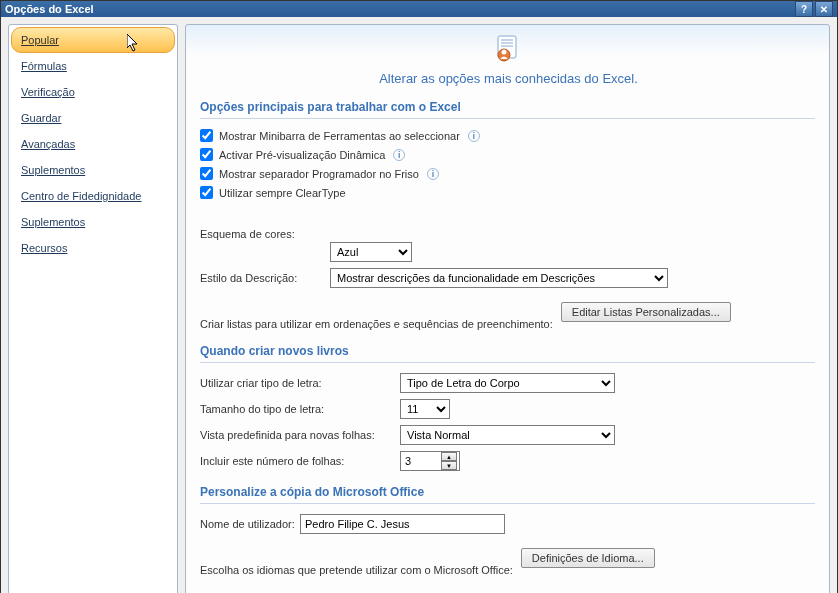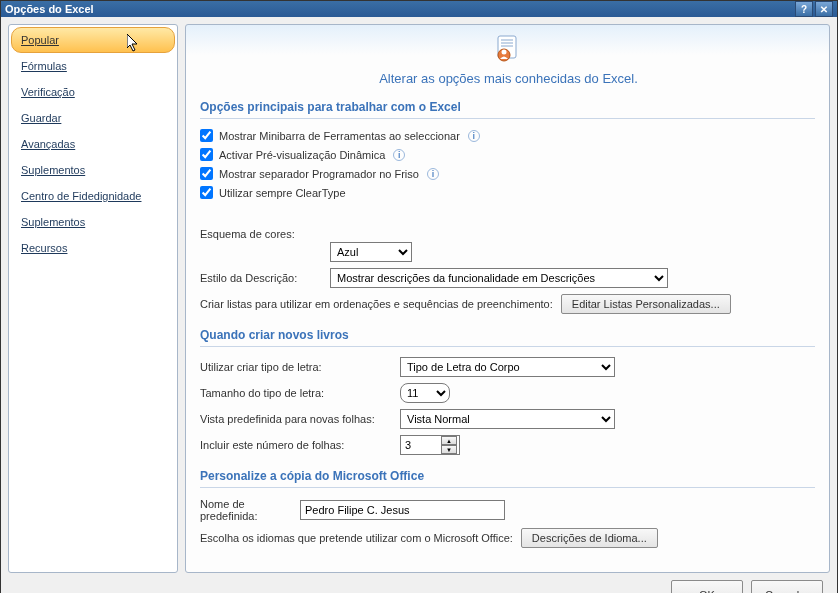--- a/index.html
+++ b/index.html
@@ -36,34 +36,34 @@
 
 .field-row { display: flex; align-items: center; margin-bottom: 6px; }
 .field-label { width: 200px; color: #333; }
 .field-label-s { width: 130px; color: #333; }
 .field-label-m { width: 100px; color: #333; }
 
 .select { background: #fff; border: 1px solid #7a7a7a; padding: 1px 2px; font-size: 11px; height: 20px; }
 .select.w80 { width: 82px; margin-top: 37px; }
 .select.w190 { width: 215px; }
 .select.w335 { width: 338px; }
-.w50 { width: 50px; border-radius: 8px; }
+.w50 { width: 50px; }
 
 .textinput { background: #fff; border: 1px solid #7a7a7a; padding: 2px 4px; font-size: 11px; height: 20px; }
 .w200 { width: 205px; }
 
 .spinner-wrap { display:flex; border:1px solid #7a7a7a; height:20px; width:60px; background:#fff; }
 .spinner-wrap input { border:none; width:40px; padding:0 4px; font-size:11px; outline:none;}
 .spinner-btns { display:flex; flex-direction:column; width:16px;}
 .spin-btn { flex:1; border:1px solid #7a7a7a; background:linear-gradient(#f8f8f8,#ddd); font-size:6px; line-height:6px; display:flex; align-items:center; justify-content:center; cursor:pointer;}
 
 .btn { background: linear-gradient(#f8f8f8,#e4e4e4); border: 1px solid #8a8a8a; padding: 3px 10px; cursor: pointer; font-size:11px; color:#333; border-radius:2px;}
 
 .listrow { display:flex; align-items:center; margin-top:4px; gap:8px; }
-.listrow .lbl { color:#333; }
+.listrow .lbl { color:#333;margin-top:24px; }
 
 .footer { height: 42px; background: #f0f0f0; display: flex; align-items: center; justify-content: flex-end; padding: 0 14px; gap: 8px; }
 .footer .btn { min-width: 72px; padding: 8px 10px; }
 </style>
 </head>
 <body>
 
 <div class="window">
 
   <div class="titlebar">
@@ -184,27 +184,27 @@
               <div class="spin-btn">▼</div>
             </div>
           </div>
         </div>
       </div>
 
       <div class="section">
         <div class="section-title">Personalize a cópia do Microsoft Office</div>
 
         <div class="field-row">
-          <span class="field-label-m">Nome de predefinida:</span>
+          <span class="field-label-m">Nome de utilizador:</span>
           <input type="text" class="textinput w200" value="Pedro Filipe C. Jesus" style="">
         </div>
 
         <div class="listrow">
           <span class="lbl">Escolha os idiomas que pretende utilizar com o Microsoft Office:</span>
-          <button class="btn">Descrições de Idioma...</button>
+          <button class="btn">Definições de Idioma...</button>
         </div>
       </div>
 
     </div>
   </div>
 
   <div class="footer">
     <button class="btn">OK</button>
     <button class="btn">Cancelar</button>
   </div>

